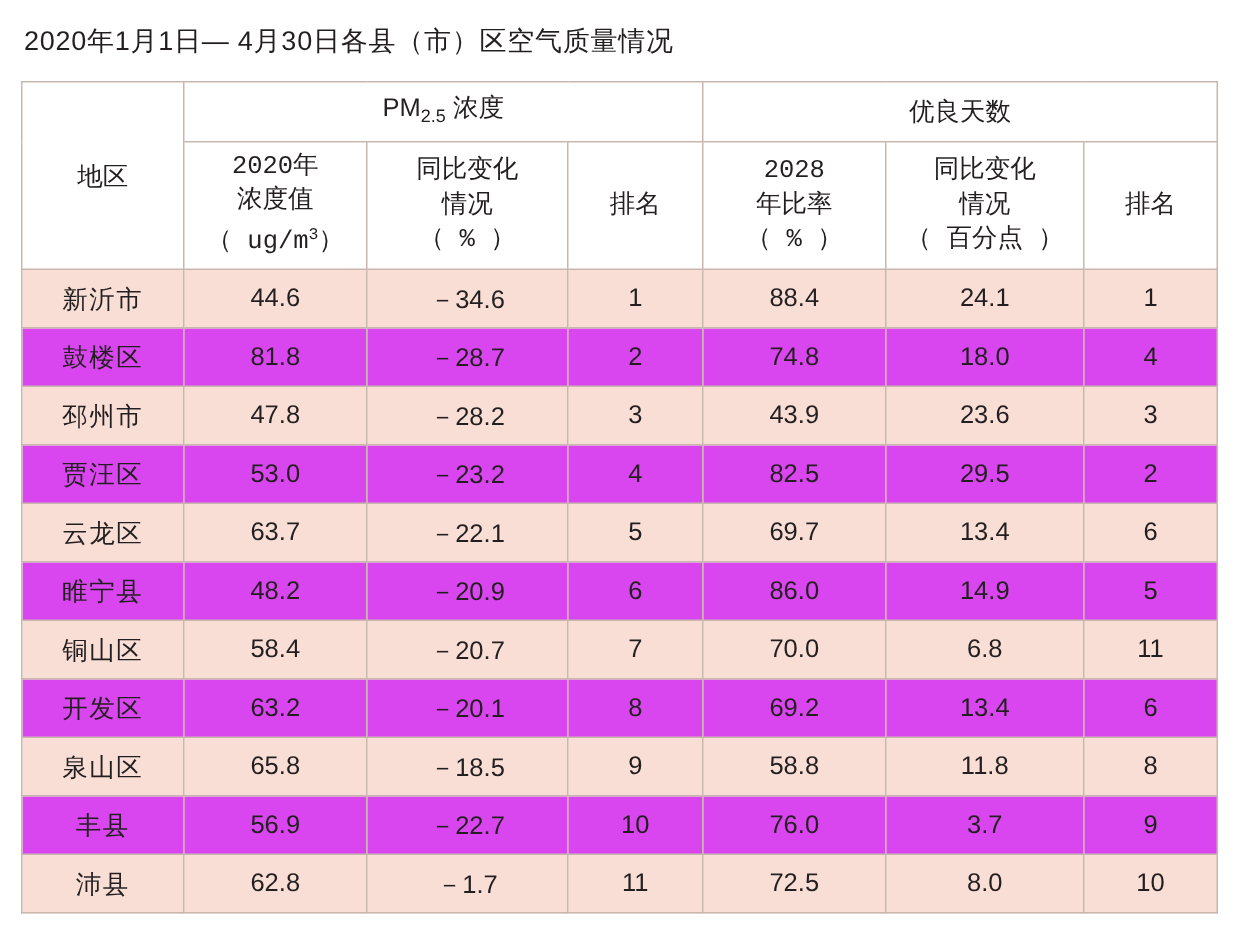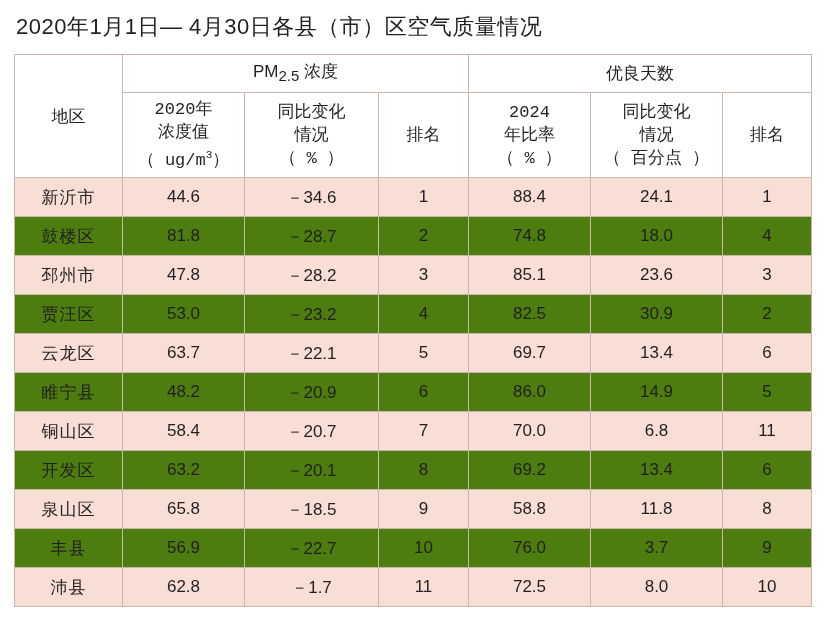--- a/index.html
+++ b/index.html
@@ -15,21 +15,21 @@
     overflow: hidden;
   }
   .page {
     position: relative;
     width: 825px;
     height: 620px;
     box-sizing: border-box;
     padding: 10px 14px 0 14px;
   }
   .doc-title {
-    font-size: 22px;
+    font-size: 18px;
     line-height: 30px;
     letter-spacing: 0.5px;
     color: #231f20;
     margin: 2px 0 12px 2px;
     white-space: nowrap;
   }
   table.aq {
     border-collapse: collapse;
     width: 797px;
     table-layout: fixed;
@@ -61,37 +61,37 @@
     font-size: 18px;
   }
   .head-sub {
     font-size: 16.5px;
     font-family: Liberation Mono, monospace;
   }
   .head-region {
     font-size: 18px;
   }
   .sub-small {
-    font-size: 15px;
+    font-size: 12px;
     vertical-align: sub;
   }
   .sup-small {
     font-size: 11px;
     vertical-align: super;
   }
   table.aq tbody td {
     height: 38px;
     font-size: 17px;
   }
   tbody tr.odd td {
     background: #f8ded4;
     text-align: center;
   }
   tbody tr.even td {
-    background: #4d7c0f;
+    background: #d946ef;
   }
   tbody td.region {
     letter-spacing: 1px;
   }
 </style>
 </head>
 <body>
 
 <div class="page">
 
@@ -127,21 +127,21 @@
         </th>
         <th class="head-sub">
           <div>同比变化</div>
           <div>情况</div>
           <div>（ % ）</div>
         </th>
         <th class="head-sub">
           <span>排名</span>
         </th>
         <th class="head-sub">
-          <div>2024</div>
+          <div>2028</div>
           <div>年比率</div>
           <div>（ % ）</div>
         </th>
         <th class="head-sub">
           <div>同比变化</div>
           <div>情况</div>
           <div>（ 百分点 ）</div>
         </th>
         <th class="head-sub">
           <span>排名</span>
@@ -165,31 +165,31 @@
           <td>2</td>
           <td>74.8</td>
           <td>18.0</td>
           <td>4</td>
         </tr>
         <tr class="odd">
           <td class="region">邳州市</td>
           <td>47.8</td>
           <td>－28.2</td>
           <td>3</td>
-          <td>85.1</td>
+          <td>43.9</td>
           <td>23.6</td>
           <td>3</td>
         </tr>
         <tr class="even">
           <td class="region">贾汪区</td>
           <td>53.0</td>
           <td>－23.2</td>
           <td>4</td>
           <td>82.5</td>
-          <td>30.9</td>
+          <td>29.5</td>
           <td>2</td>
         </tr>
         <tr class="odd">
           <td class="region">云龙区</td>
           <td>63.7</td>
           <td>－22.1</td>
           <td>5</td>
           <td>69.7</td>
           <td>13.4</td>
           <td>6</td>

